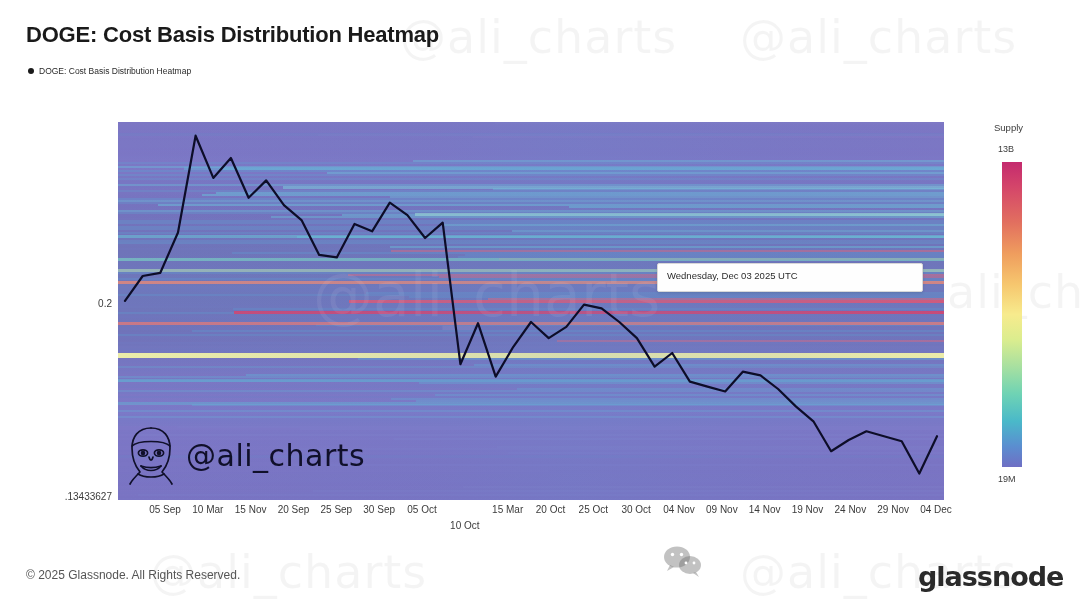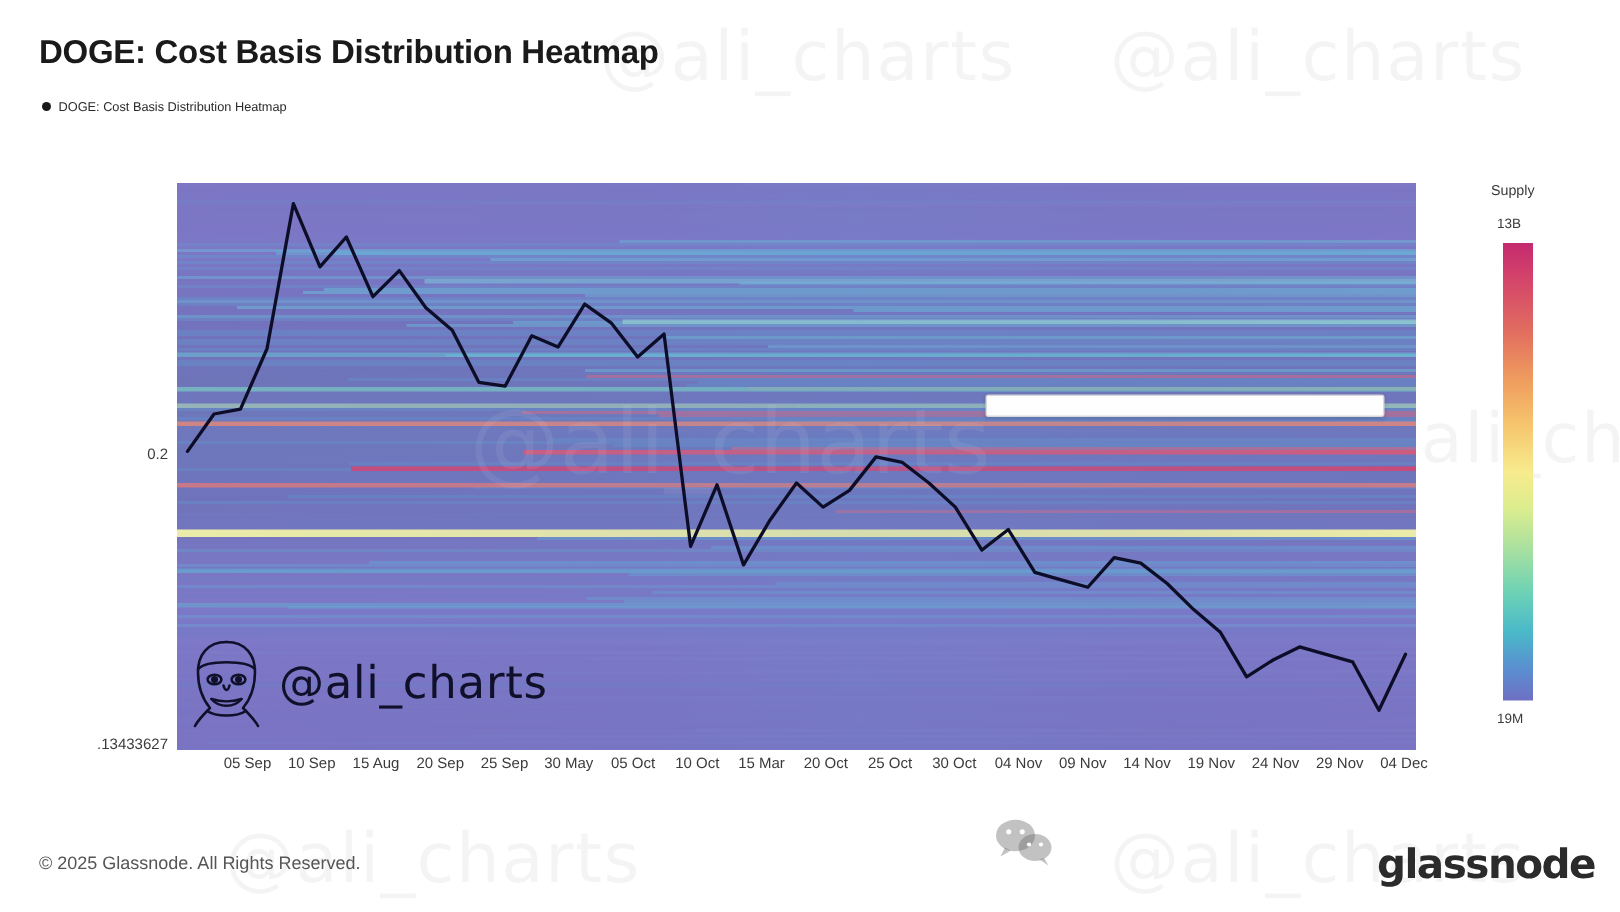--- a/index.html
+++ b/index.html
@@ -477,31 +477,32 @@
       <path d="M27 33 C28 37 30 37 31 33"></path>
       <path d="M19 42 C24 48 34 48 39 42"></path>
       <path d="M19 42 C25 44 33 44 39 42"></path>
       <path d="M16 50 C22 54 36 54 42 50"></path>
     </g>
   </svg>
   <span class="ali-sig-text">@ali_charts</span>
 </div>
 
 <div class="tooltip">
+  <div class="tt-date">Wednesday, Dec 03 2025 UTC</div>
 </div>
 
 <div class="x-axis" id="x-axis">
     <div class="x-tick" style="left: 47px;">05 Sep</div>
-    <div class="x-tick" style="left: 89.8333px;">10 Sep</div>
-    <div class="x-tick" style="left: 132.667px;">15 Aug</div>
+    <div class="x-tick" style="left: 89.8333px;">10 Mar</div>
+    <div class="x-tick" style="left: 132.667px;">15 Nov</div>
     <div class="x-tick" style="left: 175.5px;">20 Sep</div>
     <div class="x-tick" style="left: 218.333px;">25 Sep</div>
-    <div class="x-tick" style="left: 261.167px;">30 May</div>
+    <div class="x-tick" style="left: 261.167px;">30 Sep</div>
     <div class="x-tick" style="left: 304px;">05 Oct</div>
-    <div class="x-tick" style="left: 346.833px;">10 Oct</div>
+    <div class="x-tick" style="left: 346.833px; margin-top: 16px;">10 Oct</div>
     <div class="x-tick" style="left: 389.667px;">15 Mar</div>
     <div class="x-tick" style="left: 432.5px;">20 Oct</div>
     <div class="x-tick" style="left: 475.333px;">25 Oct</div>
     <div class="x-tick" style="left: 518.167px;">30 Oct</div>
     <div class="x-tick" style="left: 561px;">04 Nov</div>
     <div class="x-tick" style="left: 603.833px;">09 Nov</div>
     <div class="x-tick" style="left: 646.667px;">14 Nov</div>
     <div class="x-tick" style="left: 689.5px;">19 Nov</div>
     <div class="x-tick" style="left: 732.333px;">24 Nov</div>
     <div class="x-tick" style="left: 775.167px;">29 Nov</div>

